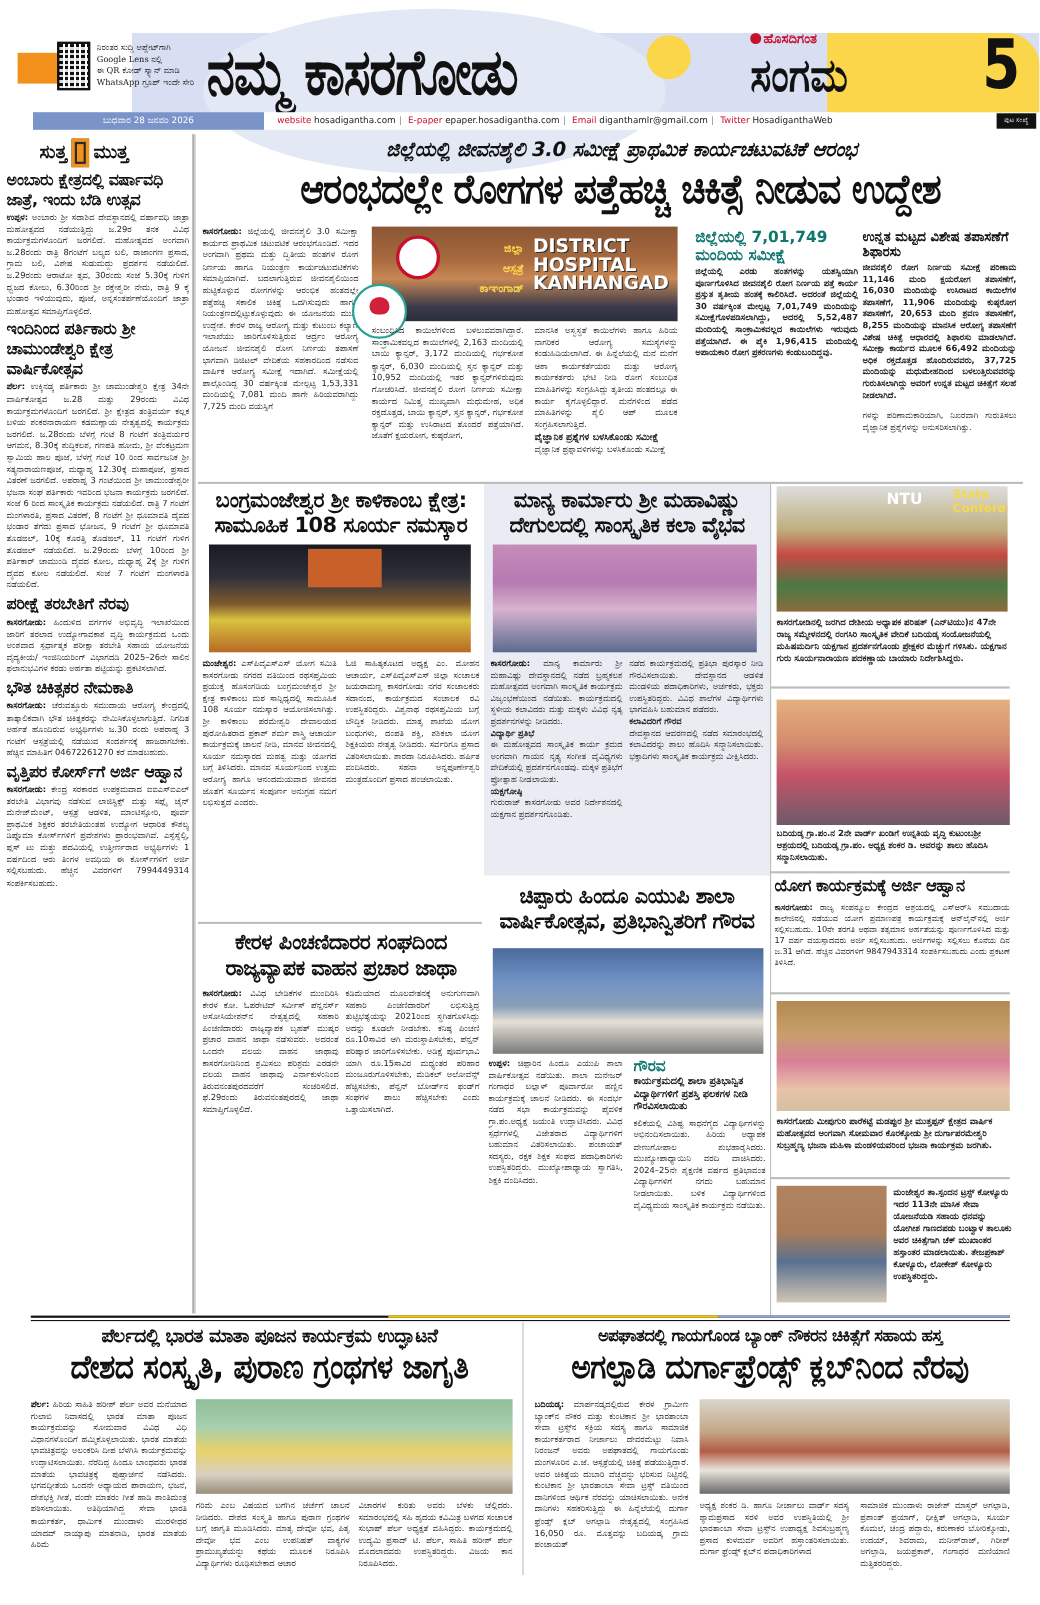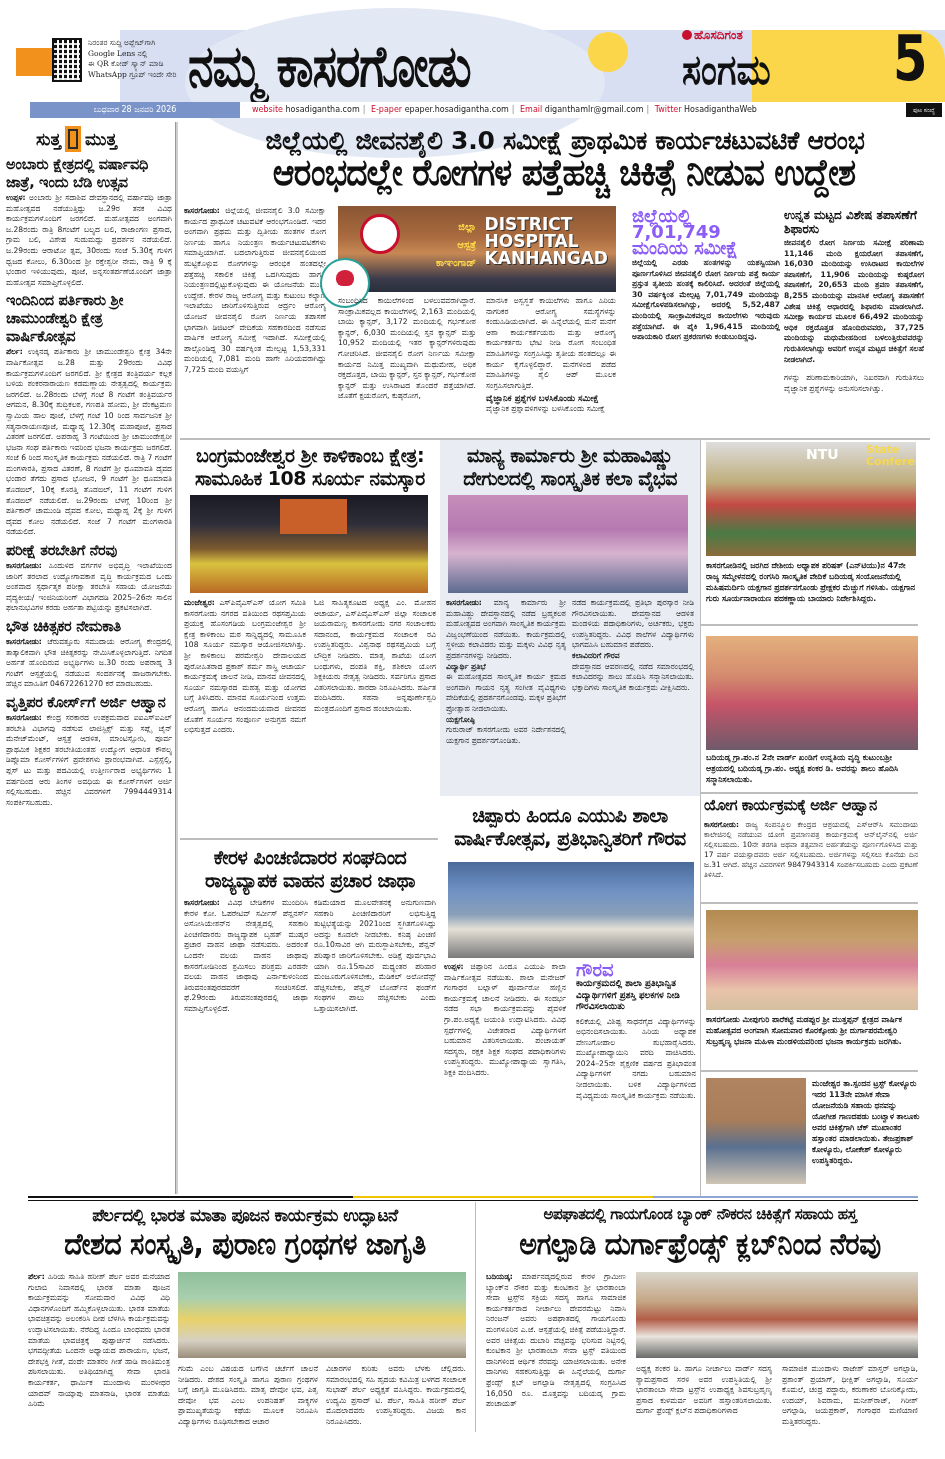--- a/index.html
+++ b/index.html
@@ -34,33 +34,33 @@
   .leftcol { position: absolute; left: 6px; top: 122px; width: 166px; height: 1072px; overflow: hidden; }
   .leftcol-rule { position: absolute; left: 175px; top: 122px; width: 3px; height: 1072px; background: #cfcfcf; border-left: 1px solid #999; }
   .sutta { display: flex; align-items: center; gap: 4px; font-size: 17px; font-weight: bold; margin: 4px 0 2px 30px; }
   .door { width: 16px; height: 26px; border: 3px solid #f2911b; background: #2a2a2a; position: relative; }
   .door::after { content:""; position:absolute; left:2px; top:2px; width:6px; height:16px; background:#f2911b; }
   .lh { font-size: 14.5px; font-weight: 900; line-height: 18px; margin: 3px 0 2px 0; letter-spacing: -.3px; }
   .body { font-size: 7.6px; line-height: 10.6px; color: #222; text-align: justify; }
   .body b { font-weight: bold; color: #111; }
 
   
-  .kicker { position: absolute; left: 190px; top: 126px; width: 750px; font-size: 25px; font-weight: 900; text-align: center; letter-spacing: -.3px; }
+  .kicker { position: absolute; left: 190px; top: 126px; width: 750px; font-size: 18px; font-weight: 900; text-align: center; letter-spacing: -.3px; font-style: italic; }
   .lead-head { position: absolute; left: 184px; top: 150px; width: 760px; font-size: 33px; font-weight: 900; text-align: center; letter-spacing: -1px; transform: scaleY(1.12); transform-origin: top center; }
 
   .col { position: absolute; overflow: hidden; }
   .photo { position: absolute; overflow: hidden; }
   .hosp { background: linear-gradient(180deg,#8a5634 0%, #a86a3e 35%, #c78854 55%, #3a3a4a 85%, #2a2f3c 100%); }
   .hosp .sign { position:absolute; right: 8px; top: 10px; font-family:"DejaVu Sans", sans-serif; font-weight:900; color:#fff; font-size: 17px; line-height: 17px; text-align: left; text-shadow: 1px 1px 0 #333; }
   .hosp .ksign { position:absolute; left: 98px; top: 12px; color:#ffd84a; font-weight: 900; font-size: 10px; line-height: 18px; text-align:right; }
   .hosp .logo { position:absolute; left: 22px; top: 8px; width: 40px; height: 40px; border-radius: 50%; background:#fff; border: 3px solid #c8102e; }
   .badge-logo { position: absolute; left: 320px; top: 258px; width: 50px; height: 50px; border-radius: 50%; background: #fff; border: 2px solid #2aa198; }
   .badge-logo::after { content:""; position:absolute; left: 14px; top: 10px; width: 18px; height: 16px; background: #d0203a; border-radius: 50% 50% 40% 40%; }
 
-  .red-head { font-size: 18px; font-weight: 900; color: #8b5cf6; line-height: 16px; }
+  .red-head { font-size: 14px; font-weight: 900; color: #0f766e; line-height: 16px; }
   .black-sub { font-size: 12px; font-weight: 900; line-height: 14px; }
 
   .hr { position: absolute; background: #bdbdbd; height: 2px; }
   .vr { position: absolute; background: #bdbdbd; width: 1px; }
 
   .sec-head { position: absolute; font-weight: 900; text-align: center; letter-spacing: -.5px; line-height: 1.2; }
   .gray-bg { position: absolute; background: #e9edf3; }
 
   .ph-yoga { background: linear-gradient(180deg,#1a1a24 0%, #2f2f3a 30%, #7d5a2f 55%, #d9c23f 70%, #b86a25 100%); }
   .ph-yoga::before { content:""; position:absolute; left: 38%; top:4%; width: 28%; height: 36%; background:#c9602a; }

